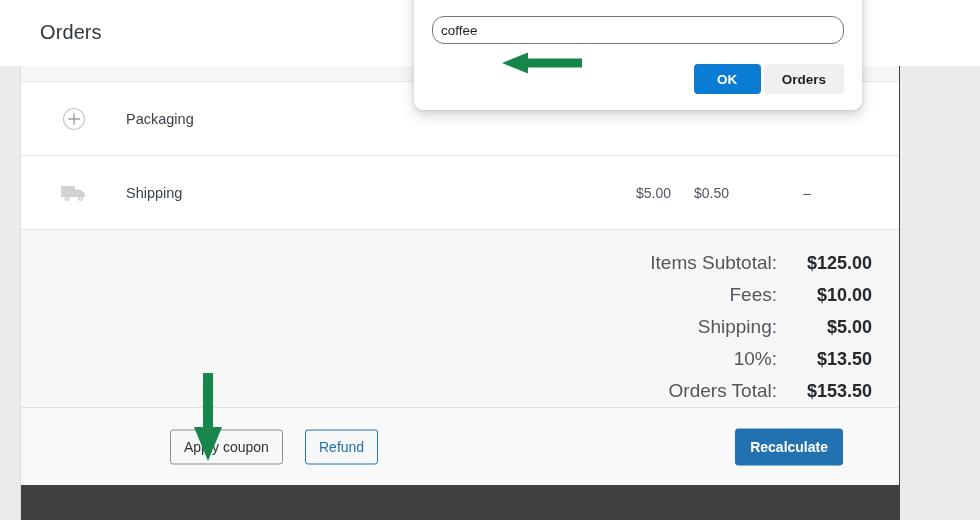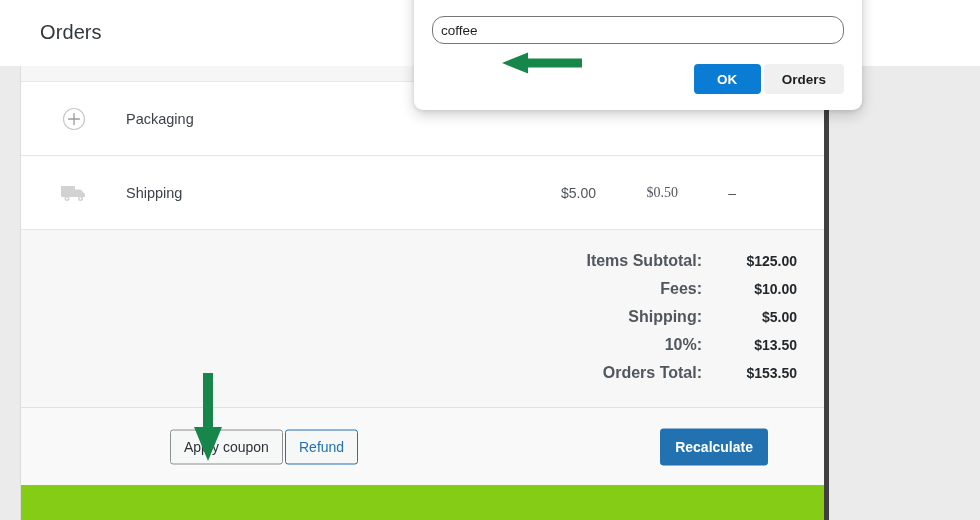--- a/index.html
+++ b/index.html
@@ -47,25 +47,25 @@
     left: 0;
     top: 66px;
     width: 980px;
     height: 454px;
     background: #ebebeb;
   }
   .panel {
     position: absolute;
     left: 20px;
     top: 0px;
-    width: 809px;
+    width: 880px;
     height: 454px;
-    background: #84cc16;
+    background: #404040;
     border-left: 1px solid #dcdcdc;
-    border-right: 5px solid #404040;
+    border-right: 1px solid #404040;
     box-sizing: border-box;
   }
 
   
   .panel-topstrip {
     height: 15px;
     background: #f6f6f6;
     border-bottom: 1px solid #e8e8e8;
   }
 
@@ -97,50 +97,49 @@
   }
   .cell-qty {
     position: absolute;
     top: 50%;
     transform: translateY(-50%);
     font-size: 14px;
     color: #50575e;
     text-align: right;
   }
   .c1 { right: 228px; }
-  .c2 { right: 146px; font-family: Liberation Serif, serif; }
+  .c2 { right: 170px; }
   .c3 { right: 88px; }
 
   
   .totals {
     position: relative;
     background: #f7f7f7;
     border-bottom: 1px solid #e0e0e0;
     padding: 22px 0 24px 0;
     height: 178px;
     box-sizing: border-box;
   }
   .total-line {
     display: flex;
     justify-content: flex-end;
     align-items: baseline;
     margin-bottom: 10px;
   }
   .total-label {
-    font-size: 16px;
+    font-size: 19px;
     color: #50575e;
     text-align: right;
-    font-weight: bold;
   }
   .total-value {
     width: 122px;
     text-align: right;
     padding-right: 27px;
     box-sizing: border-box;
-    font-size: 14px;
+    font-size: 18px;
     font-weight: bold;
     color: #23282d;
   }
 
   
   .footer {
     position: relative;
     height: 77px;
     background: #f9f9f9;
   }
@@ -169,21 +168,21 @@
     background: #f6f7f7;
   }
   .btn-primary {
     border: 1px solid #2271b1;
     background: #2271b1;
     color: #ffffff;
     font-weight: bold;
   }
   #btn-add      { left: 50px; }
   #btn-coupon   { left: 149px; }
-  #btn-refund   { left: 264px; }
+  #btn-refund   { left: 284px; }
   #btn-recalc   { right: 56px; padding: 10px 14px 11px 14px; }
 
   
   .dialog {
     position: absolute;
     left: 414px;
     top: -55px;
     width: 448px;
     background: #ffffff;
     border-radius: 0 0 9px 9px;

